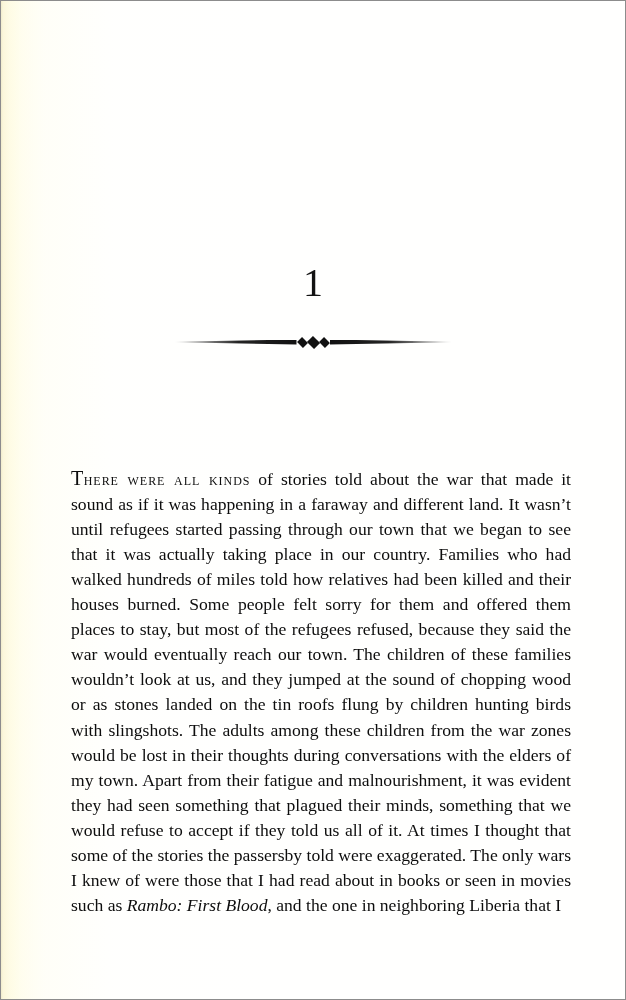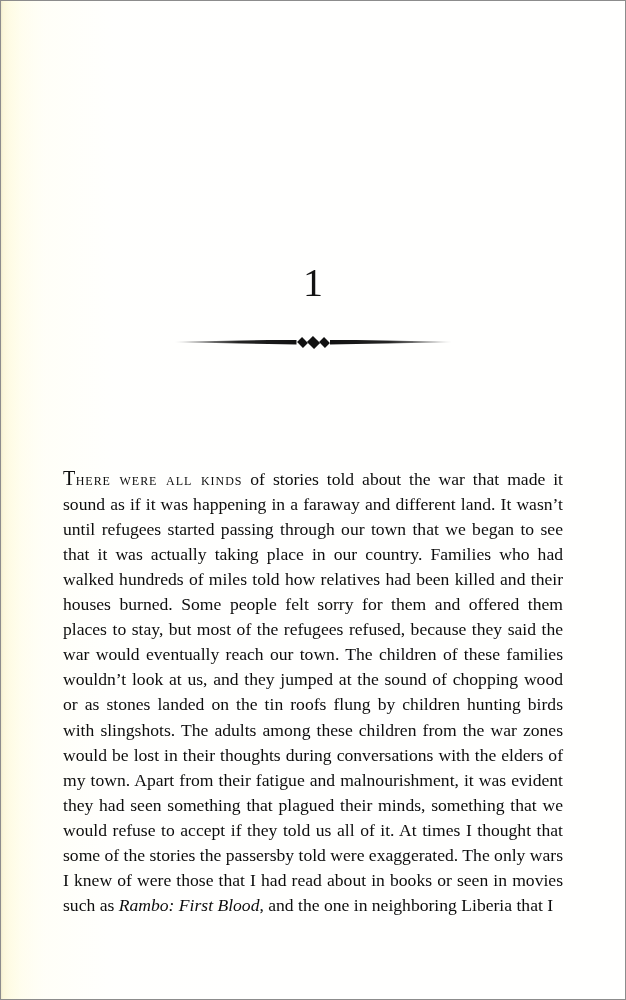--- a/index.html
+++ b/index.html
@@ -119,21 +119,21 @@
   }
   .ornament .diamond.mid {
     width: 11px;
     height: 11px;
   }
 
   
   .body-text {
     position: absolute;
     top: 447px;
-    left: 0;
+    left: 8px;
     width: 500px;
     font-size: 17.6px;
     line-height: 25.1px;
     color: #0d0d0d;
     text-align: justify;
     text-justify: inter-word;
     hyphens: none;
   }
   .body-text .smallcaps {
     font-variant: small-caps;

